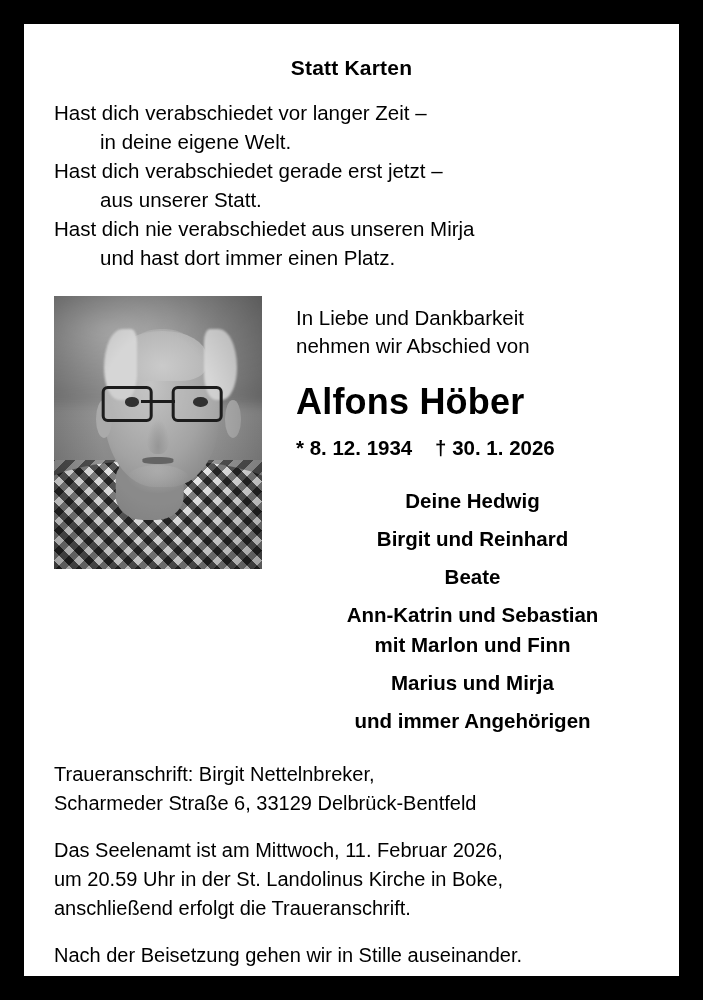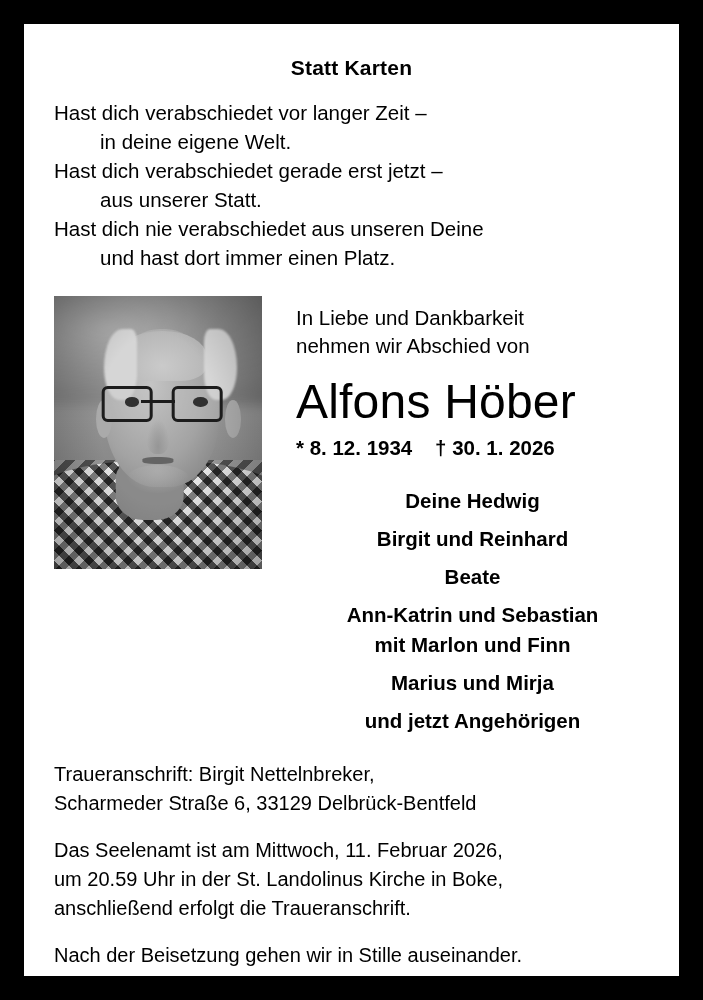--- a/index.html
+++ b/index.html
@@ -242,22 +242,22 @@
   .right-col {
     flex: 1 1 auto;
     padding-top: 8px;
   }
   .intro {
     font-size: 20.5px;
     line-height: 28px;
     margin-bottom: 20px;
   }
   .name {
-    font-size: 48px;
-    font-weight: normal;
+    font-size: 36px;
+    font-weight: bold;
     line-height: 44px;
     letter-spacing: 0.2px;
     margin-bottom: 10px;
   }
   .dates {
     font-size: 20.5px;
     font-weight: bold;
     margin-bottom: 22px;
     white-space: pre;
     margin-top: 12px;
@@ -292,21 +292,21 @@
 <div class="obituary">
   <div class="inner">
 
     <div class="heading">Statt Karten</div>
 
     <div class="poem">
       <div class="l">Hast dich verabschiedet vor langer Zeit –</div>
       <div class="l indent">in deine eigene Welt.</div>
       <div class="l">Hast dich verabschiedet gerade erst jetzt –</div>
       <div class="l indent">aus unserer Statt.</div>
-      <div class="l">Hast dich nie verabschiedet aus unseren Deine</div>
+      <div class="l">Hast dich nie verabschiedet aus unseren Mirja</div>
       <div class="l indent">und hast dort immer einen Platz.</div>
     </div>
 
     <div class="mid">
 
       <div class="portrait">
         <div class="p-bg"></div>
         <div class="p-bgblur"></div>
         <div class="p-shoulders"></div>
         <div class="p-neck"></div>
@@ -338,21 +338,21 @@
         <div class="name">Alfons Höber</div>
         <div class="dates">* 8. 12. 1934    † 30. 1. 2026</div>
 
         <div class="family">
           <div>Deine Hedwig</div>
           <div>Birgit und Reinhard</div>
           <div>Beate</div>
           <div class="tight block-gap">Ann-Katrin und Sebastian</div>
           <div class="tight">mit Marlon und Finn</div>
           <div class="block-gap">Marius und Mirja</div>
-          <div>und jetzt Angehörigen</div>
+          <div>und immer Angehörigen</div>
         </div>
       </div>
     </div>
 
     <div class="footer">
       <div class="para">
         <div>Traueranschrift: Birgit Nettelnbreker,</div>
         <div>Scharmeder Straße 6, 33129 Delbrück-Bentfeld</div>
       </div>
       <div class="para">

